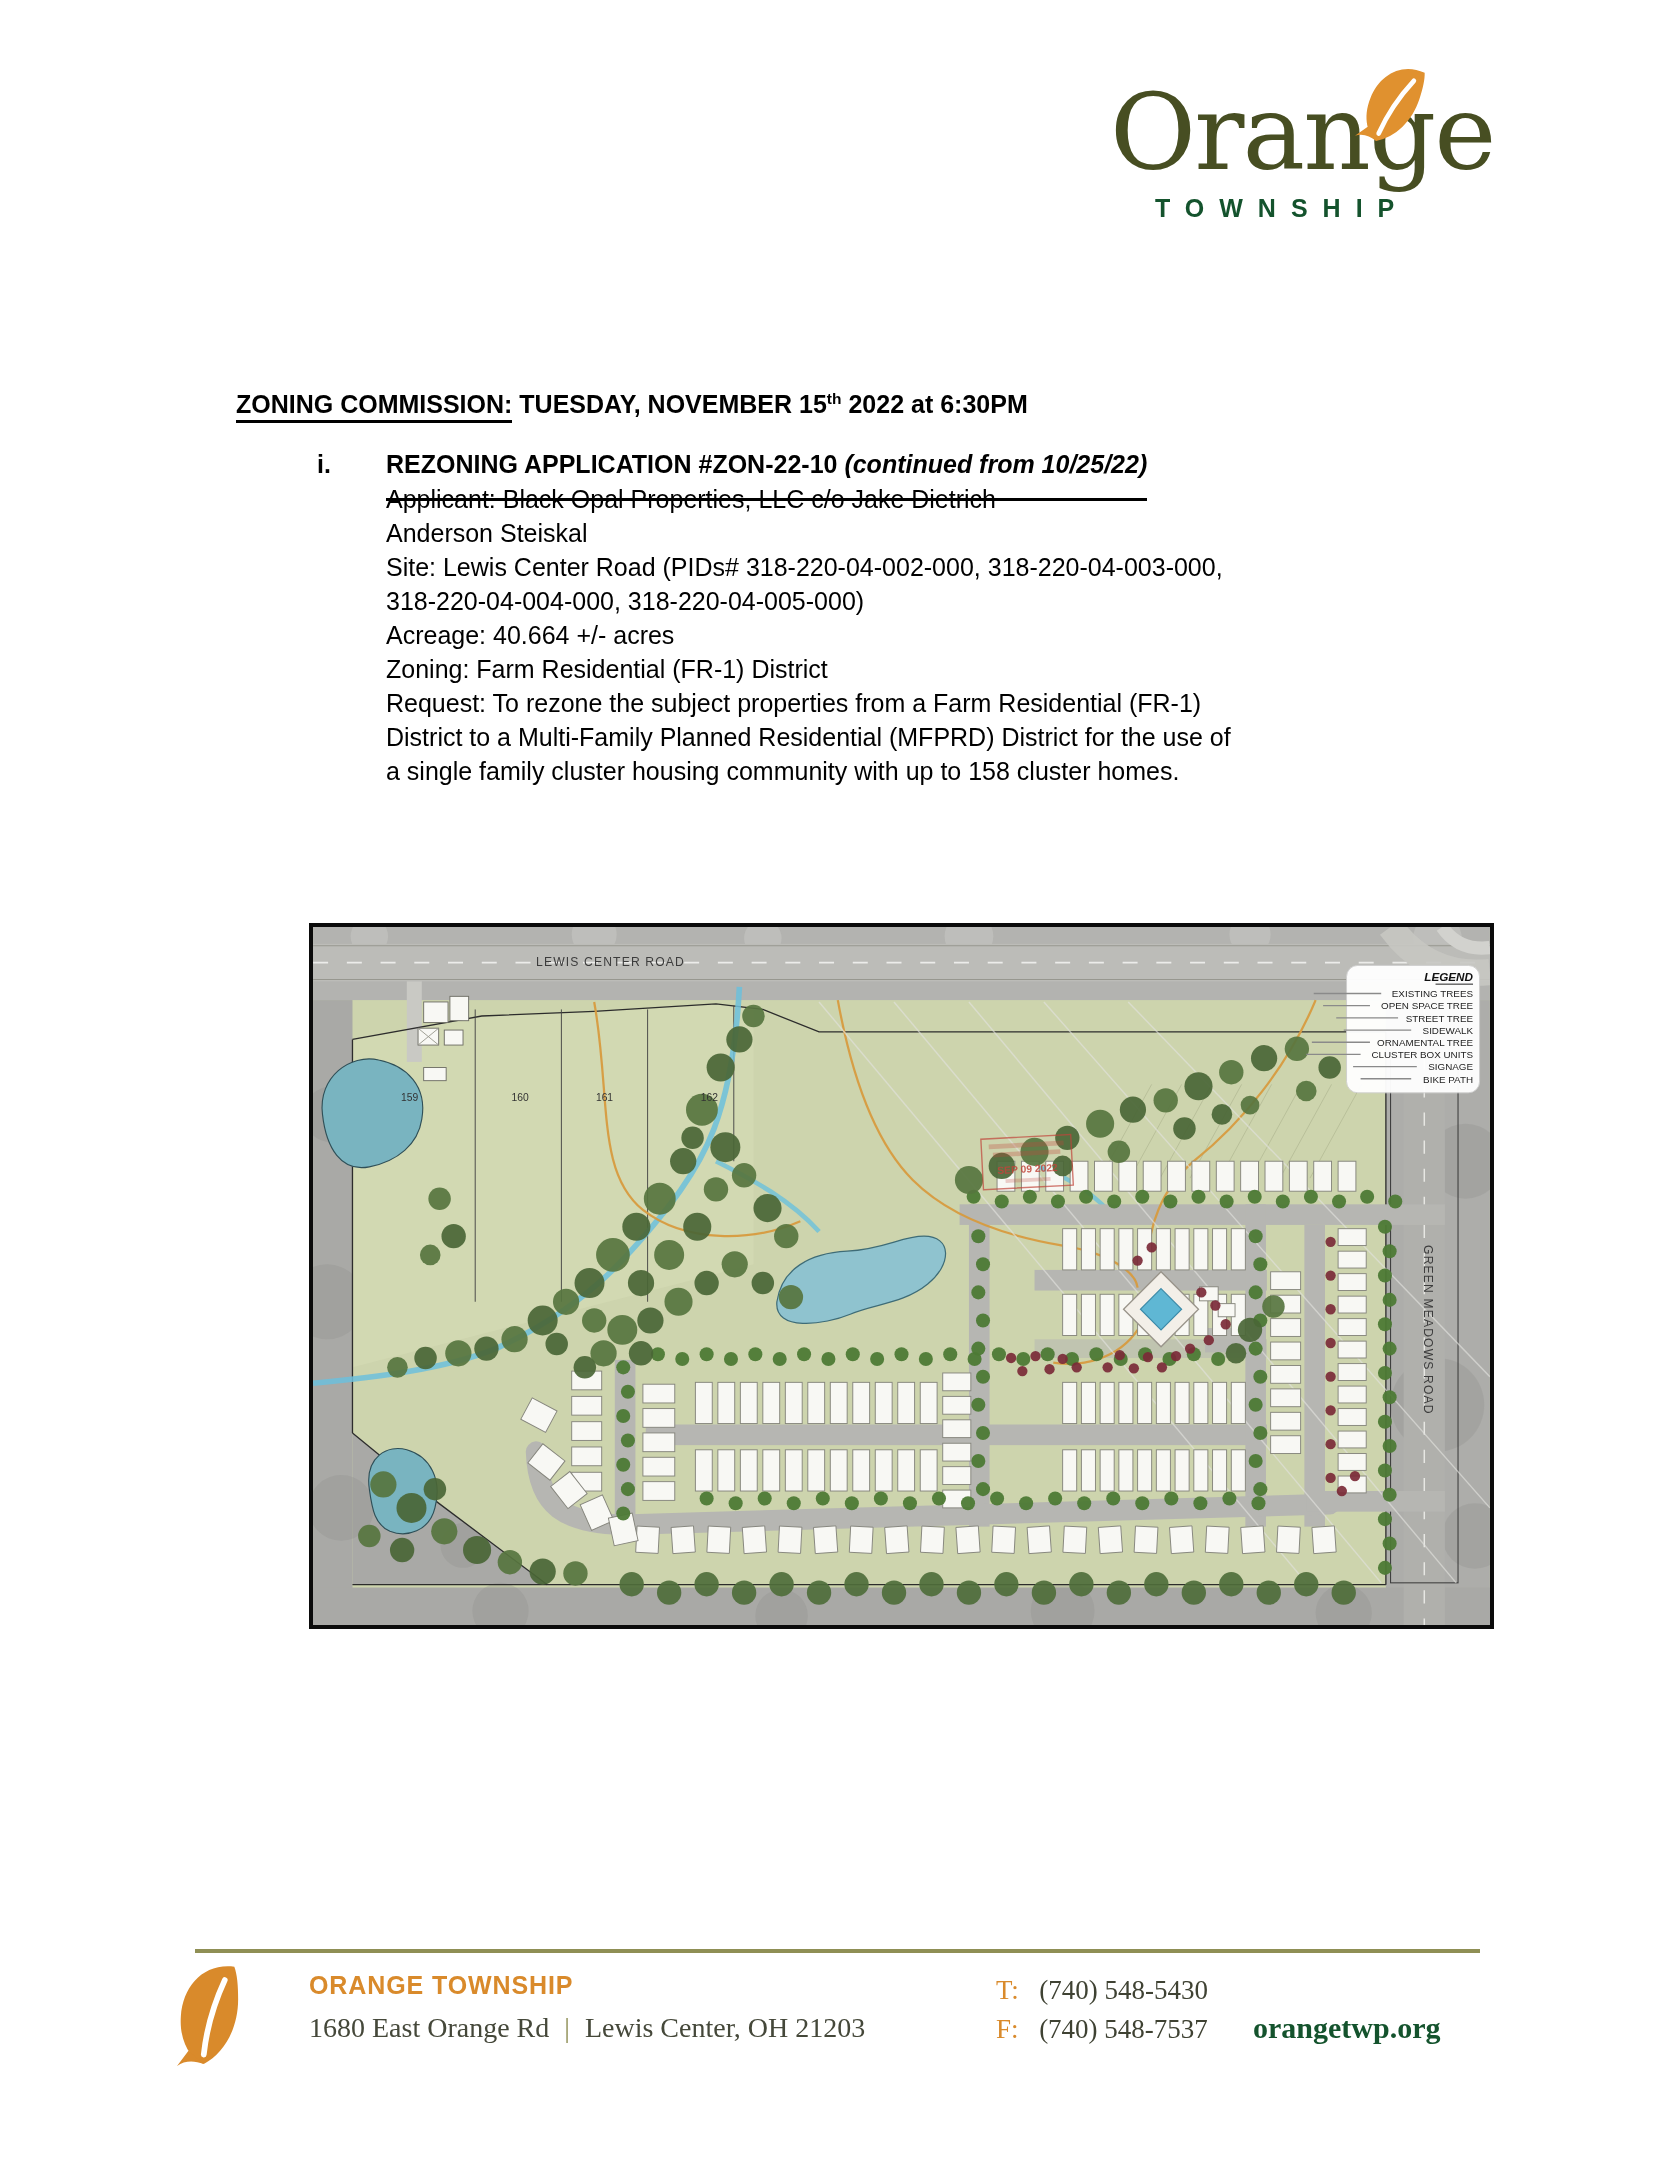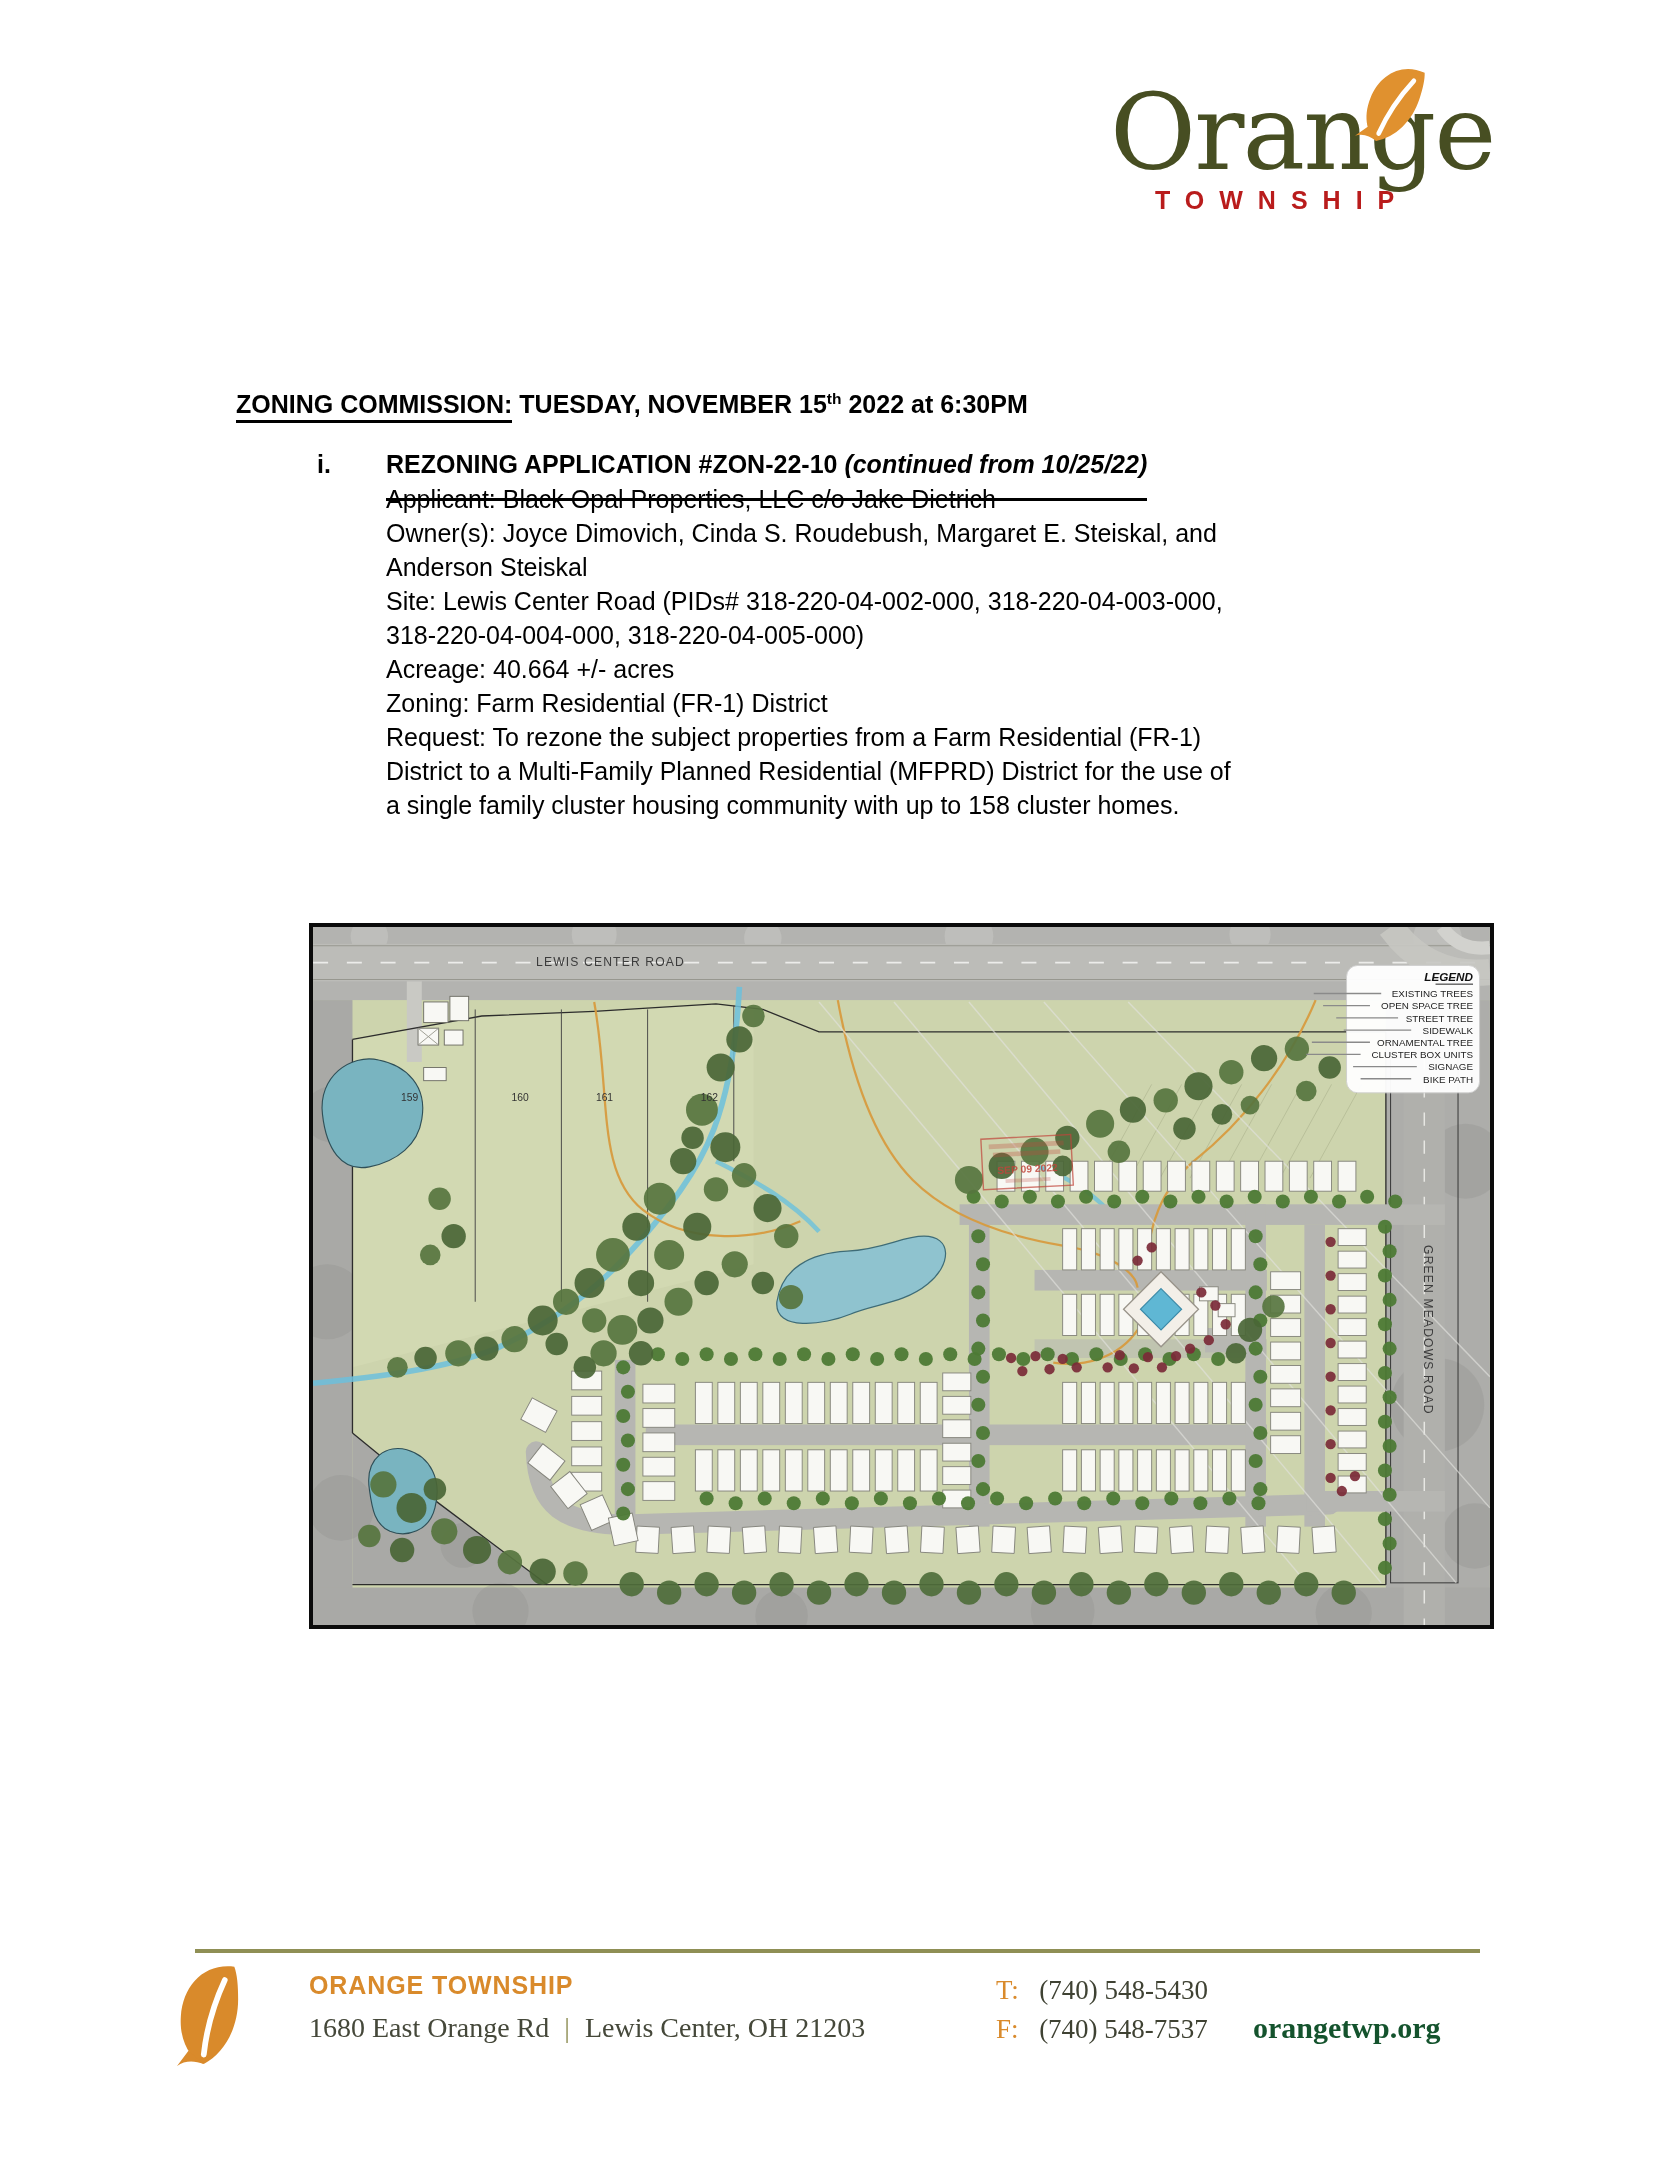--- a/index.html
+++ b/index.html
@@ -2,21 +2,21 @@
 <html style="font-size:15px"><head>
 <meta charset="utf-8">
 <style>
   html,body{margin:0;padding:0;background:#ffffff;}
   body{width:1681px;height:2175px;position:relative;font-family:"Liberation Sans",sans-serif;color:#000;overflow:hidden;}
   .abs{position:absolute;}
 
   
   #logo{left:1110px;top:81px;width:450px;height:220px;}
   #logo .wordmark{font-family:"DejaVu Serif",serif;font-size:105px;line-height:105px;color:#474e22;letter-spacing:-1.9px;}
-  #logo .township{font-size:25px;font-weight:bold;letter-spacing:15px;color:#b91c1c;margin-left:45px;margin-top:0;}
+  #logo .township{font-size:25px;font-weight:bold;letter-spacing:15px;color:#14532d;margin-left:45px;margin-top:8px;}
   #logo .leaf{left:245px;top:-20.6px;width:77px;height:86px;transform:rotate(18deg);}
 
   
   #heading{left:236px;top:390px;font-size:25px;font-weight:bold;white-space:nowrap;}
   #heading .u{border-bottom:3.7px solid #000;padding-bottom:1.9px;}
   sup{font-size:0.62em;vertical-align:super;}
 
   
   #item-index{left:317px;top:450px;font-size:25px;font-weight:bold;}
   #item-title{left:386px;top:450px;font-size:25px;font-weight:bold;white-space:nowrap;}
@@ -64,21 +64,20 @@
 <div class="abs" id="heading">
   <span class="u">ZONING COMMISSION:</span><span> TUESDAY, NOVEMBER 15</span><sup>th</sup><span> 2022 at 6:30PM</span>
 </div>
 
 <div class="abs" id="item-index">i.</div>
 <div class="abs" id="item-title">
   <span class="u"><span>REZONING APPLICATION #ZON-22-10 </span><span class="it">(continued from 10/25/22)</span></span>
 </div>
 <div class="abs" id="body-lines">
   <div>Applicant: Black Opal Properties, LLC c/o Jake Dietrich</div>
-  <div>Owner(s): Joyce Dimovich, Cinda S. Roudebush, Margaret E. Steiskal, and</div>
   <div>Anderson Steiskal</div>
   <div>Site: Lewis Center Road (PIDs# 318-220-04-002-000, 318-220-04-003-000,</div>
   <div>318-220-04-004-000, 318-220-04-005-000)</div>
   <div>Acreage: 40.664 +/- acres</div>
   <div>Zoning: Farm Residential (FR-1) District</div>
   <div>Request: To rezone the subject properties from a Farm Residential (FR-1)</div>
   <div>District to a Multi-Family Planned Residential (MFPRD) District for the use of</div>
   <div>a single family cluster housing community with up to 158 cluster homes.</div>
 </div>
 

